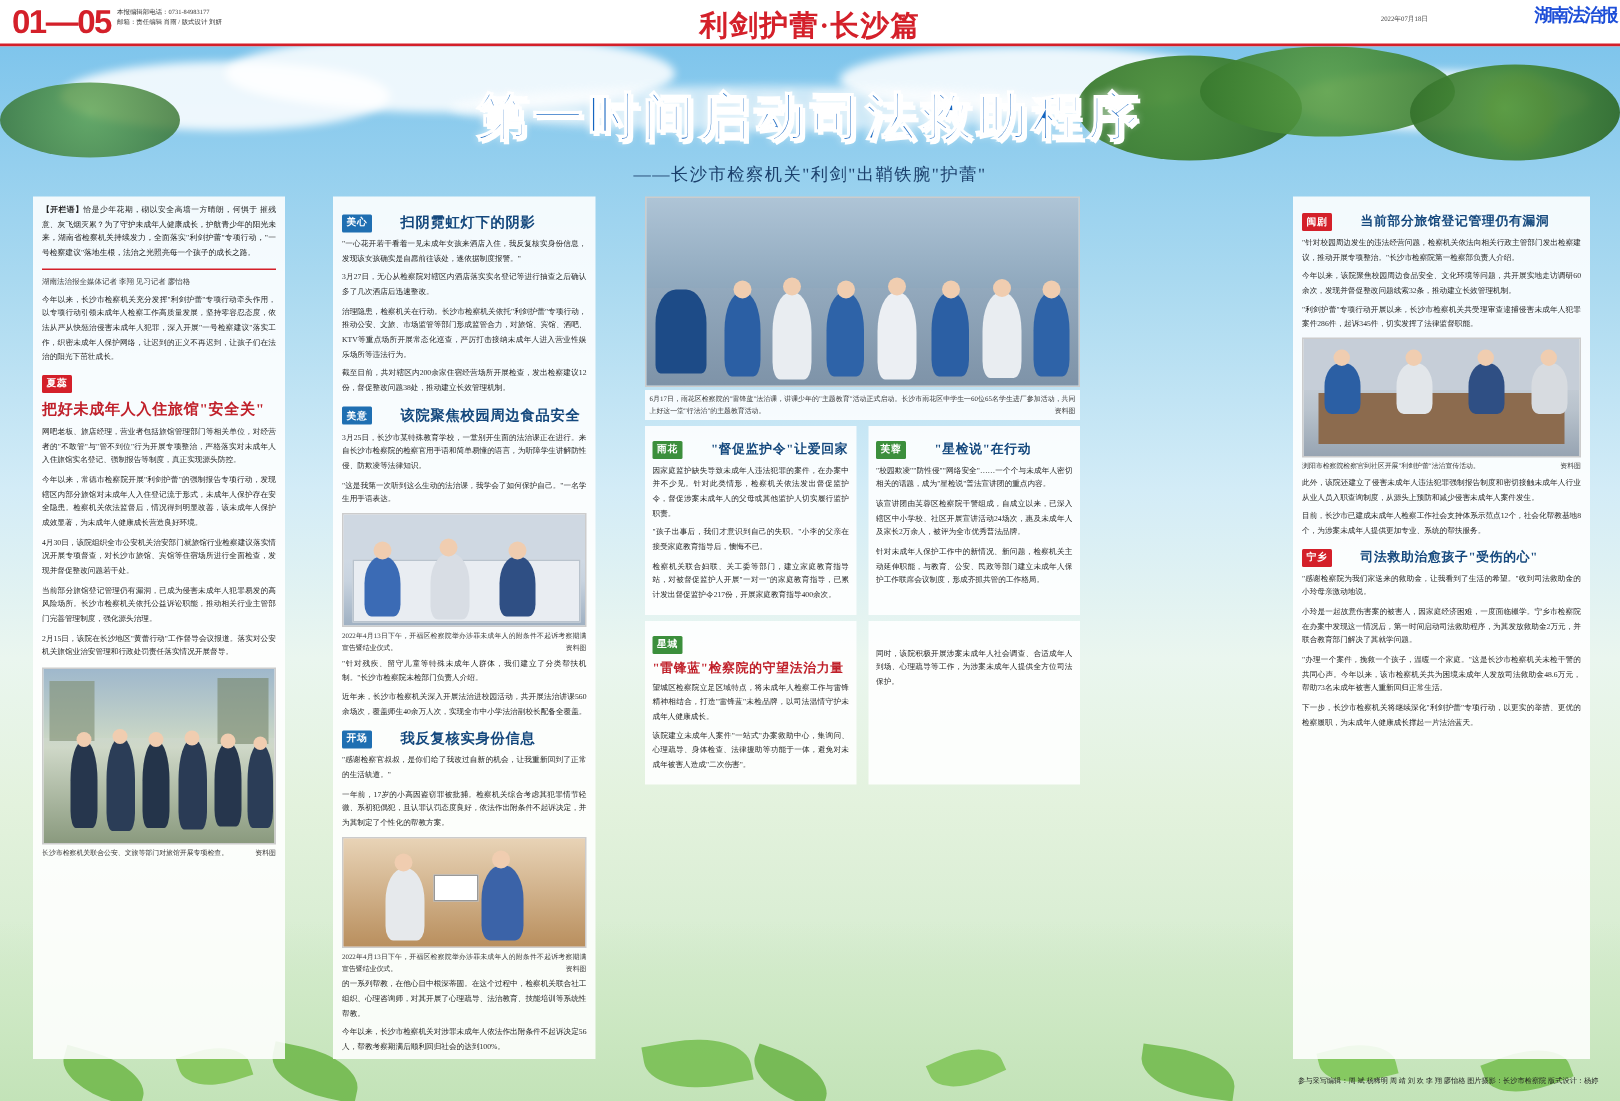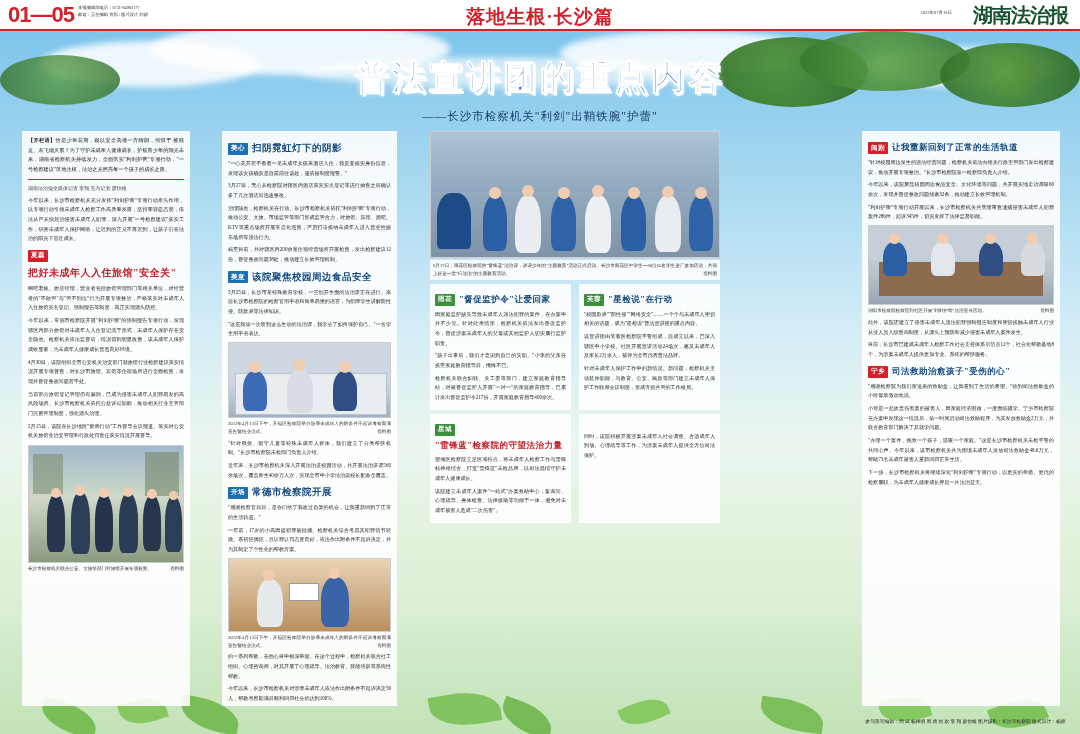--- a/index.html
+++ b/index.html
@@ -10,21 +10,21 @@
     color:#1b1b1b;
   }
   .page{position:relative;width:1080px;height:734px;overflow:hidden;}
 
   
   .masthead{position:absolute;left:0;top:0;width:1080px;height:30px;background:#ffffff;}
   .pagenum{position:absolute;left:8px;top:2px;font-size:22px;font-weight:bold;color:#d4202a;letter-spacing:-1px;font-family:"Liberation Sans",sans-serif;}
   .mast-meta{position:absolute;left:78px;top:5px;font-size:4.3px;line-height:1.6;color:#333;width:120px;}
   .mast-center{position:absolute;left:0;right:0;top:4px;text-align:center;font-size:19px;font-weight:bold;color:#d4202a;letter-spacing:1px;}
   .mast-right-date{position:absolute;right:128px;top:10px;font-size:4.5px;color:#444;}
-  .mast-logo{position:absolute;right:12px;top:2px;font-size:20px;font-weight:bold;color:#14532d;font-family:"Liberation Serif",serif;letter-spacing:-1px;}
+  .mast-logo{position:absolute;right:2px;top:2px;font-size:12px;font-weight:bold;color:#1d4ed8;font-family:"Liberation Serif",serif;letter-spacing:-1px;}
   .mast-rule{position:absolute;left:0;top:29px;width:1080px;height:1.5px;background:#d4202a;}
 
   
   .canvas{position:absolute;left:0;top:31px;width:1080px;height:703px;overflow:hidden;
     background:linear-gradient(180deg,#7fc5ec 0%,#a9d9f0 22%,#d3ecf7 42%,#eaf6ef 58%,#e3f2dd 72%,#d6ecd0 88%,#cfe8c9 100%);}
   .cloud{position:absolute;background:rgba(255,255,255,.85);border-radius:50%;filter:blur(3px);}
   .c1{left:40px;top:10px;width:220px;height:46px;}
   .c2{left:150px;top:-8px;width:300px;height:52px;}
   .c3{left:560px;top:0px;width:260px;height:44px;}
   .c4{left:860px;top:16px;width:200px;height:40px;}
@@ -55,21 +55,21 @@
   
   .col{position:absolute;background:rgba(255,255,255,.88);}
   .col-inner{padding:5px 6px;}
 
   .lead{font-size:5.2px;line-height:1.85;text-align:justify;color:#222;}
   .lead b{font-weight:bold;}
   .byline{font-size:5px;color:#444;margin:4px 0 3px;text-align:justify;line-height:1.8;}
   .body{font-size:5.1px;line-height:1.9;text-align:justify;color:#1f1f1f;}
   .body p{margin:0 0 3px;}
 
-  .sec-h{display:flex;align-items:center;gap:4px;margin:6px 0 4px;}
+  .sec-h{display:flex;align-items:center;gap:19px;margin:6px 0 4px;}
   .sec-tag{display:inline-block;background:#d4202a;color:#fff;font-size:6.5px;font-weight:bold;
     padding:1.5px 3px;border-radius:1px;letter-spacing:.5px;white-space:nowrap;}
   .sec-tag.blue{background:#1f6fb2;}
   .sec-tag.green{background:#3c8f3c;}
   .sec-title{font-size:9.5px;font-weight:bold;color:#14487d;letter-spacing:.5px;}
   .sec-title.red{color:#c0202a;}
 
   .cap{font-size:4.6px;line-height:1.7;color:#333;margin-top:2px;text-align:justify;}
 
   .photo{position:relative;overflow:hidden;border:0.5px solid #ccc;}
@@ -88,21 +88,21 @@
 </style>
 </head>
 <body>
 
 <div class="page">
 
   <div class="masthead">
     <div class="pagenum">01—05</div>
     <div class="mast-meta" style="white-space:pre-line">本报编辑部电话：0731-84983177
 邮箱：责任编辑 肖雨 / 版式设计 刘妍</div>
-    <div class="mast-center">落地生根·长沙篇</div>
+    <div class="mast-center">利剑护蕾·长沙篇</div>
     <div class="mast-right-date">2022年07月18日</div>
     <div class="mast-logo">湖南法治报</div>
   </div>
   <div class="mast-rule"></div>
 
   <div class="canvas">
     <div class="cloud c1"></div>
     <div class="cloud c2"></div>
     <div class="cloud c3"></div>
     <div class="cloud c4"></div>
@@ -118,21 +118,21 @@
       <div class="leafshape" style="left:430px;bottom:8px;width:70px;height:34px;transform:rotate(-10deg);background:#74bd4d;"></div>
       <div class="leafshape" style="left:500px;bottom:2px;width:54px;height:28px;transform:rotate(20deg);background:#69b344;"></div>
       <div class="leafshape" style="left:620px;bottom:10px;width:48px;height:24px;transform:rotate(-24deg);background:#7ec455;"></div>
       <div class="leafshape" style="left:760px;bottom:4px;width:64px;height:30px;transform:rotate(8deg);background:#6fb949;"></div>
       <div class="leafshape" style="left:880px;bottom:12px;width:50px;height:26px;transform:rotate(-14deg);background:#7ac451;"></div>
       <div class="leafshape" style="left:40px;bottom:2px;width:58px;height:28px;transform:rotate(16deg);background:#6db747;"></div>
       <div class="leafshape" style="left:990px;bottom:6px;width:56px;height:28px;transform:rotate(-20deg);background:#73bd4c;"></div>
     </div>
 
     <div class="headline">
-      <div class="main">普法宣讲团的重点内容</div>
+      <div class="main">第一时间启动司法救助程序</div>
       <div class="sub">——长沙市检察机关"利剑"出鞘铁腕"护蕾"</div>
     </div>
   </div>
 
   <div class="col" style="left:22px;top:131px;width:168px;height:575px;">
     <div class="col-inner">
       <div class="lead">
         <b>【开栏语】</b><span>恰是少年花期，砌以安全高墙一方晴朗，何惧于 摧残意、灰飞烟灭累？为了守护未成年人健康成长，护航青少年的阳光未来，湖南省检察机关持续发力，全面落实"利剑护蕾"专项行动，"一号检察建议"落地生根，法治之光照亮每一个孩子的成长之路。</span>
       </div>
       <div class="redline"></div>
@@ -215,21 +215,21 @@
         <span style="float:right">资料图</span>
       </div>
 
       <div class="body" style="margin-top:3px;">
         <p>"针对残疾、留守儿童等特殊未成年人群体，我们建立了分类帮扶机制。"长沙市检察院未检部门负责人介绍。</p>
         <p>近年来，长沙市检察机关深入开展法治进校园活动，共开展法治讲课560余场次，覆盖师生40余万人次，实现全市中小学法治副校长配备全覆盖。</p>
       </div>
 
       <div class="sec-h">
         <span class="sec-tag blue">开场</span>
-        <span class="sec-title">常德市检察院开展</span>
+        <span class="sec-title">我反复核实身份信息</span>
       </div>
       <div class="body">
         <p>"感谢检察官叔叔，是你们给了我改过自新的机会，让我重新回到了正常的生活轨道。"</p>
         <p>一年前，17岁的小高因盗窃罪被批捕。检察机关综合考虑其犯罪情节轻微、系初犯偶犯，且认罪认罚态度良好，依法作出附条件不起诉决定，并为其制定了个性化的帮教方案。</p>
       </div>
 
       <div class="photo ph-award" style="height:72px;">
         <div style="position:absolute;left:0;top:0;right:0;bottom:0;background:linear-gradient(180deg,#e8d3b6,#b98f5e);"></div>
         <div class="person" style="left:28px;bottom:4px;width:26px;height:48px;background:#e6e9ec;"></div>
         <div class="head" style="left:34px;bottom:50px;width:12px;height:12px;"></div>
@@ -318,21 +318,21 @@
           </div>
         </div>
       </div>
     </div>
   </div>
 
   <div class="col" style="left:862px;top:131px;width:198px;height:575px;">
     <div class="col-inner">
       <div class="sec-h">
         <span class="sec-tag">闽剧</span>
-        <span class="sec-title" style="font-size:8.5px;">让我重新回到了正常的生活轨道</span>
+        <span class="sec-title" style="font-size:8.5px;">当前部分旅馆登记管理仍有漏洞</span>
       </div>
       <div class="body">
         <p>"针对校园周边发生的违法经营问题，检察机关依法向相关行政主管部门发出检察建议，推动开展专项整治。"长沙市检察院第一检察部负责人介绍。</p>
         <p>今年以来，该院聚焦校园周边食品安全、文化环境等问题，共开展实地走访调研60余次，发现并督促整改问题线索32条，推动建立长效管理机制。</p>
         <p>"利剑护蕾"专项行动开展以来，长沙市检察机关共受理审查逮捕侵害未成年人犯罪案件286件，起诉345件，切实发挥了法律监督职能。</p>
       </div>
 
       <div class="photo ph-meeting" style="height:78px;margin-top:3px;">
         <div style="position:absolute;left:0;top:0;right:0;height:34px;background:#c6ced8;"></div>
         <div style="position:absolute;left:10px;top:36px;width:164px;height:34px;background:#8c6b4e;"></div>

